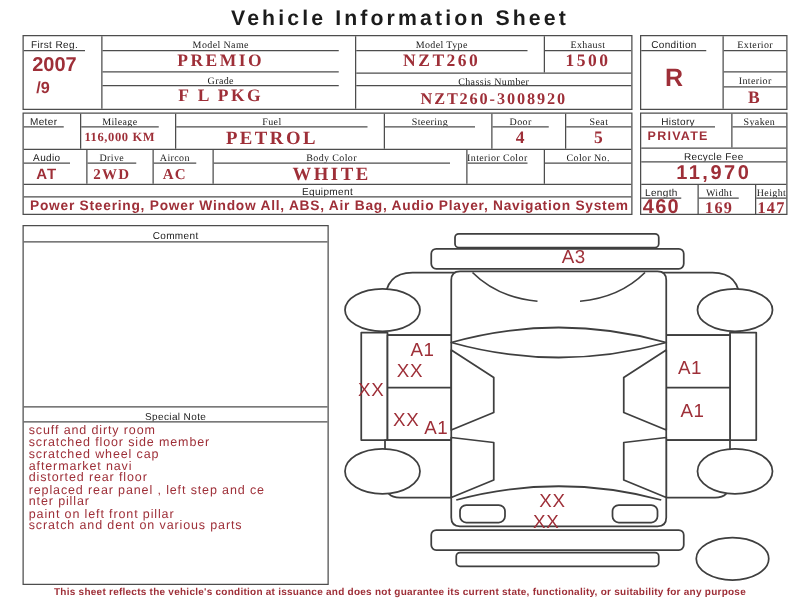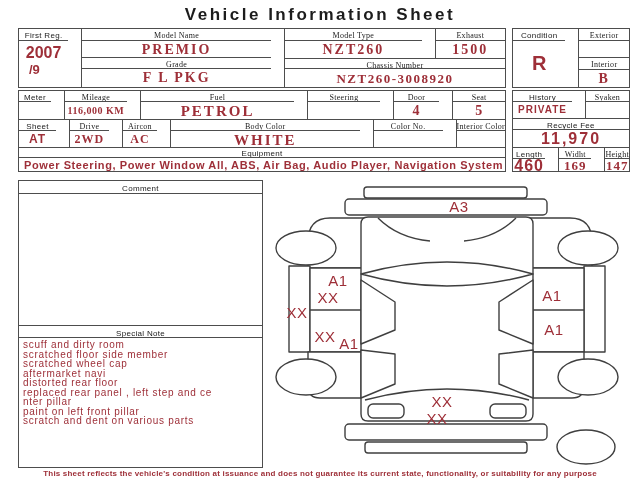--- a/index.html
+++ b/index.html
@@ -110,41 +110,41 @@
         <div class="lbl bb" style="height:11px;">Door</div>
         <div class="val v-md" style="flex:1; font-size:14px;">4</div>
       </div>
       <div class="col bl" style="width:61px;">
         <div class="lbl bb" style="height:11px;">Seat</div>
         <div class="val v-md" style="flex:1; font-size:14px;">5</div>
       </div>
     </div>
     <div class="row bt" style="height:28px;">
       <div class="col" style="width:37px;">
-        <div class="lbl bb" style="height:11px;">Sheet</div>
+        <div class="lbl bb" style="height:11px;">Audio</div>
         <div class="val v-md" style="flex:1;">AT</div>
       </div>
       <div class="col bl" style="width:40px;">
         <div class="lbl bb" style="height:11px;">Drive</div>
         <div class="val v-md" style="flex:1;">2WD</div>
       </div>
       <div class="col bl" style="width:35px;justify-content:flex-end;">
         <div class="lbl bb" style="height:11px;">Aircon</div>
         <div class="val v-md" style="flex:1;">AC</div>
       </div>
       <div class="col bl" style="width:190px;">
         <div class="lbl bb" style="height:11px;">Body Color</div>
         <div class="val v-xl" style="flex:1;">WHITE</div>
       </div>
+      <div class="col bl" style="flex:1;">
+        <div class="lbl bb" style="height:11px;">Interior Color</div>
+        <div class="val v-sm" style="flex:1;"></div>
+      </div>
       <div class="col bl" style="width:70px;">
         <div class="lbl bb" style="height:11px;">Color No.</div>
-        <div class="val v-sm" style="flex:1;"></div>
-      </div>
-      <div class="col bl" style="flex:1;">
-        <div class="lbl bb" style="height:11px;">Interior Color</div>
         <div class="val v-sm" style="flex:1;"></div>
       </div>
     </div>
     <div class="col bt" style="height:26px;">
       <div class="lbl bb" style="height:10px; padding-top:1px;">Equipment</div>
       <div class="val" style="flex:1; font-size:11px; letter-spacing:.6px; text-align:left; padding-left:5px; line-height:15px;">Power Steering, Power Window  All, ABS, Air Bag, Audio Player, Navigation System</div>
     </div>
   </div>
 
   <div class="box col" style="left:512px; top:90px; width:118px; height:82px;">

